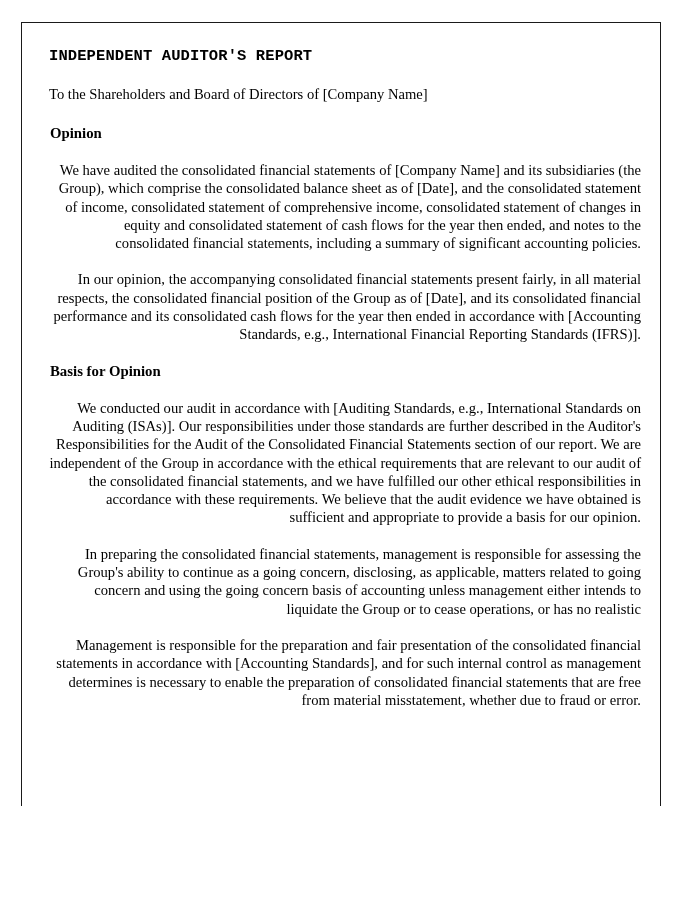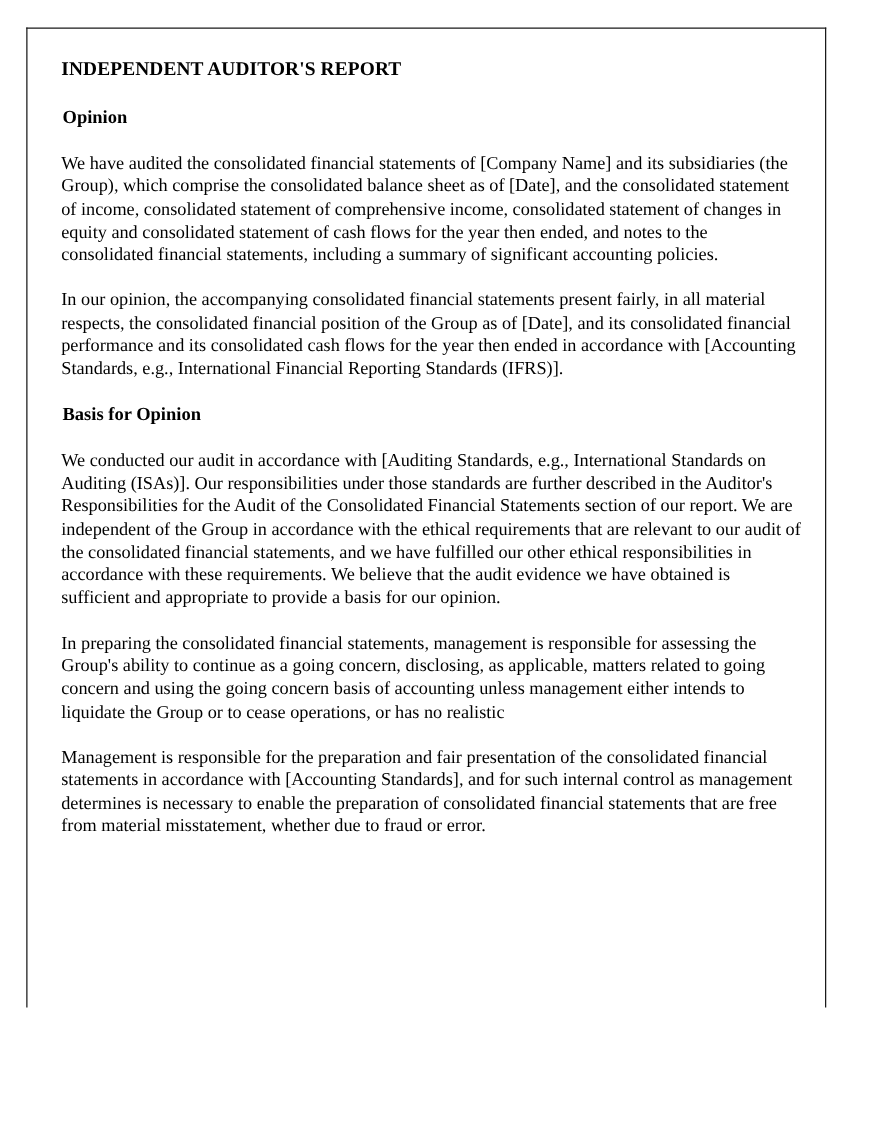--- a/index.html
+++ b/index.html
@@ -35,54 +35,56 @@
     top: 24px;
     width: 592px;
   }
 
   .doc-title {
     font-size: 15.5px;
     font-weight: bold;
     letter-spacing: 0.1px;
     line-height: 18px;
     margin: 0 0 20px 0;
+    font-family: Liberation Mono, monospace;
   }
 
   .addressee {
     font-size: 14.6px;
     line-height: 18px;
     margin: 0 0 21px 0;
   }
 
   .section-heading {
     font-size: 14.8px;
     font-weight: bold;
     line-height: 18px;
     margin: 0 0 19px 1px;
   }
 
   .body-para {
     font-size: 14.6px;
     line-height: 18.3px;
     margin: 0 0 18px 0;
-    text-align: left;
+    text-align: right;
   }
 
   .body-para:last-child {
     margin-bottom: 0;
   }
 </style>
 </head>
 <body>
 
 <div class="page-sheet">
   <div class="page-inner">
 
     <h1 class="doc-title">INDEPENDENT AUDITOR'S REPORT</h1>
 
+    <p class="addressee">To the Shareholders and Board of Directors of [Company Name]</p>
 
     <h2 class="section-heading">Opinion</h2>
 
     <p class="body-para">We have audited the consolidated financial statements of [Company Name] and its subsidiaries (the Group), which comprise the consolidated balance sheet as of [Date], and the consolidated statement of income, consolidated statement of comprehensive income, consolidated statement of changes in equity and consolidated statement of cash flows for the year then ended, and notes to the consolidated financial statements, including a summary of significant accounting policies.</p>
 
     <p class="body-para">In our opinion, the accompanying consolidated financial statements present fairly, in all material respects, the consolidated financial position of the Group as of [Date], and its consolidated financial performance and its consolidated cash flows for the year then ended in accordance with [Accounting Standards, e.g., International Financial Reporting Standards (IFRS)].</p>
 
     <h2 class="section-heading">Basis for Opinion</h2>
 
     <p class="body-para">We conducted our audit in accordance with [Auditing Standards, e.g., International Standards on Auditing (ISAs)]. Our responsibilities under those standards are further described in the Auditor's Responsibilities for the Audit of the Consolidated Financial Statements section of our report. We are independent of the Group in accordance with the ethical requirements that are relevant to our audit of the consolidated financial statements, and we have fulfilled our other ethical responsibilities in accordance with these requirements. We believe that the audit evidence we have obtained is sufficient and appropriate to provide a basis for our opinion.</p>

